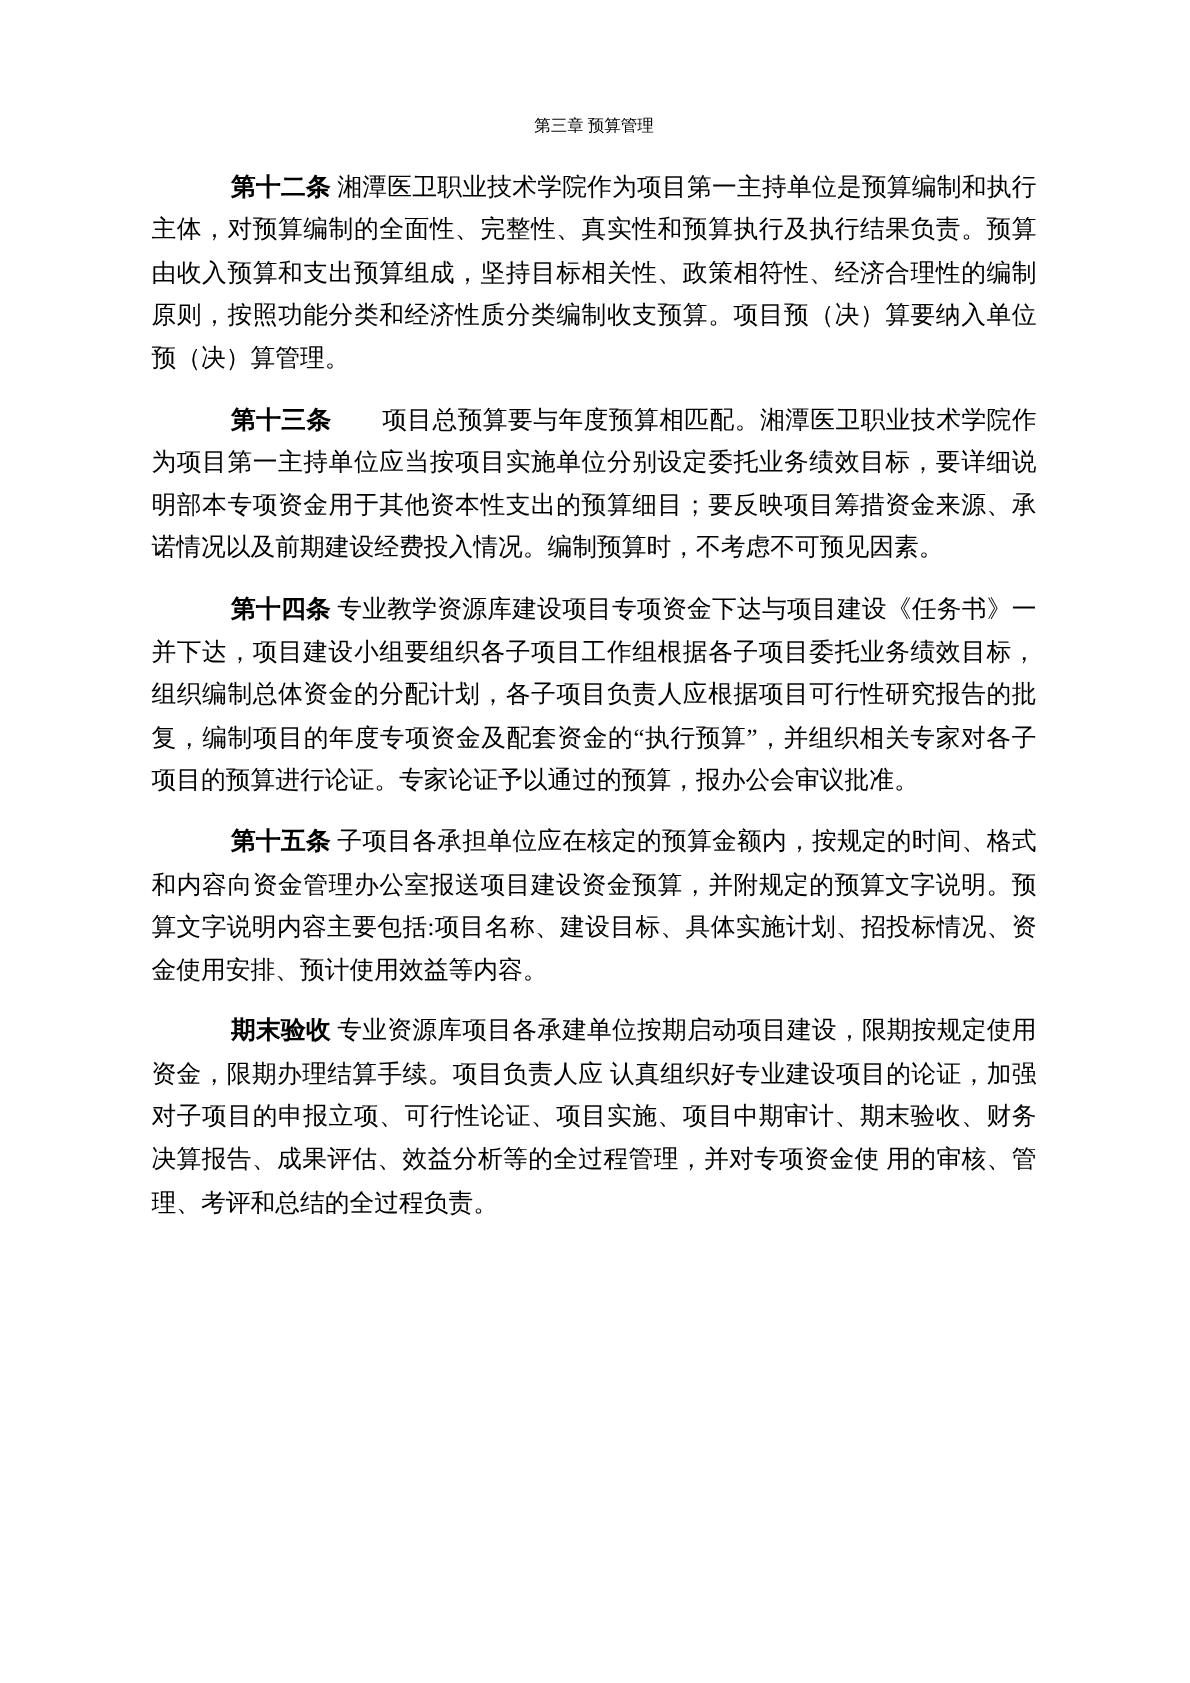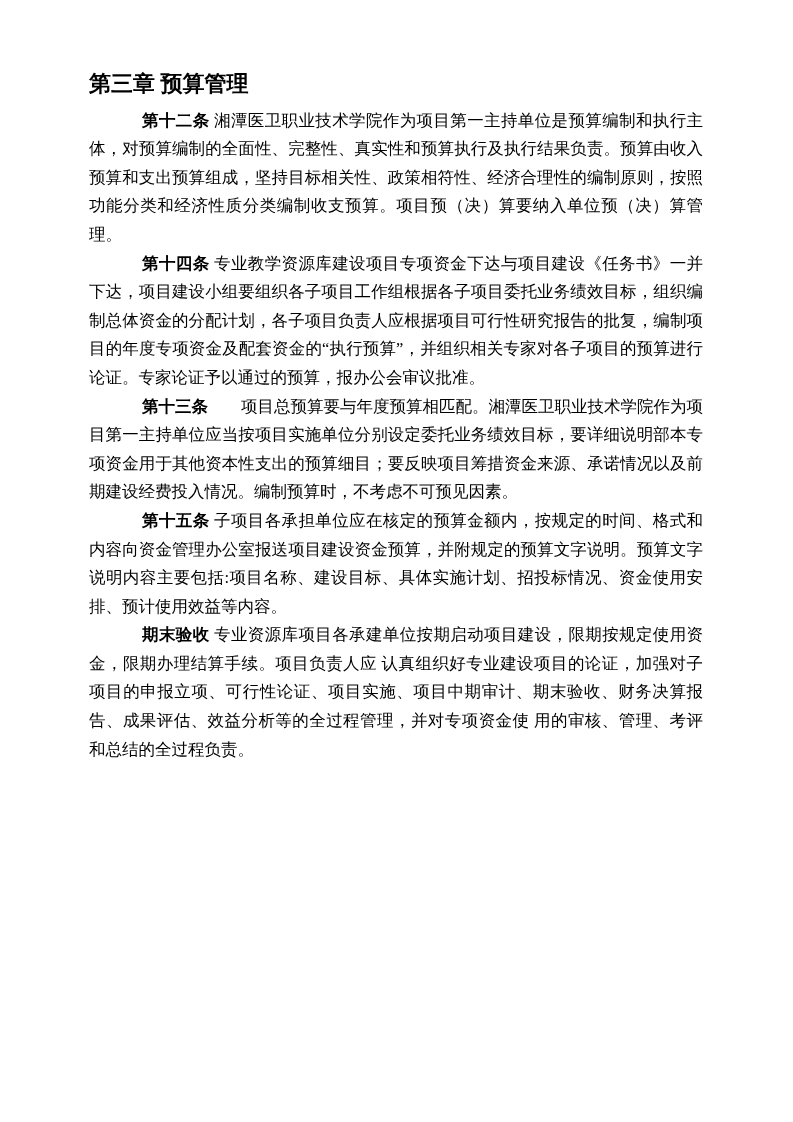--- a/index.html
+++ b/index.html
@@ -17,28 +17,28 @@
     padding: 70px 90px 0 89px;
     font-family: "Liberation Serif", "DejaVu Serif", serif;
     font-size: 16.5px;
     line-height: 28.6px;
     text-align: justify;
     overflow: hidden;
   }
   .doc-title {
     margin: 0 0 8px 0;
     padding: 0;
-    font-size: 22px;
+    font-size: 11px;
     line-height: 28.6px;
-    font-weight: 700;
-    text-align: left;
+    font-weight: 400;
+    text-align: center;
     text-indent: 0;
   }
   p.article {
-    margin: 0;
+    margin: 12px;
     padding: 0;
     text-indent: 53px;
   }
   p.article .num {
     font-weight: 700;
   }
   p.article .body {
     font-weight: 400;
     white-space: pre-wrap;
   }
@@ -48,25 +48,25 @@
 
 <div class="page">
 
   <h1 class="doc-title">第三章 预算管理</h1>
 
   <p class="article">
     <span class="num">第十二条</span><span class="body"> 湘潭医卫职业技术学院作为项目第一主持单位是预算编制和执行主体，对预算编制的全面性、完整性、真实性和预算执行及执行结果负责。预算由收入预算和支出预算组成，坚持目标相关性、政策相符性、经济合理性的编制原则，按照功能分类和经济性质分类编制收支预算。项目预（决）算要纳入单位预（决）算管理。</span>
   </p>
 
   <p class="article">
-    <span class="num">第十四条</span><span class="body"> 专业教学资源库建设项目专项资金下达与项目建设《任务书》一并下达，项目建设小组要组织各子项目工作组根据各子项目委托业务绩效目标，组织编制总体资金的分配计划，各子项目负责人应根据项目可行性研究报告的批复，编制项目的年度专项资金及配套资金的“执行预算”，并组织相关专家对各子项目的预算进行论证。专家论证予以通过的预算，报办公会审议批准。</span>
+    <span class="num">第十三条</span><span class="body">　　项目总预算要与年度预算相匹配。湘潭医卫职业技术学院作为项目第一主持单位应当按项目实施单位分别设定委托业务绩效目标，要详细说明部本专项资金用于其他资本性支出的预算细目；要反映项目筹措资金来源、承诺情况以及前期建设经费投入情况。编制预算时，不考虑不可预见因素。</span>
   </p>
 
   <p class="article">
-    <span class="num">第十三条</span><span class="body">　　项目总预算要与年度预算相匹配。湘潭医卫职业技术学院作为项目第一主持单位应当按项目实施单位分别设定委托业务绩效目标，要详细说明部本专项资金用于其他资本性支出的预算细目；要反映项目筹措资金来源、承诺情况以及前期建设经费投入情况。编制预算时，不考虑不可预见因素。</span>
+    <span class="num">第十四条</span><span class="body"> 专业教学资源库建设项目专项资金下达与项目建设《任务书》一并下达，项目建设小组要组织各子项目工作组根据各子项目委托业务绩效目标，组织编制总体资金的分配计划，各子项目负责人应根据项目可行性研究报告的批复，编制项目的年度专项资金及配套资金的“执行预算”，并组织相关专家对各子项目的预算进行论证。专家论证予以通过的预算，报办公会审议批准。</span>
   </p>
 
 
   <p class="article">
     <span class="num">第十五条</span><span class="body"> 子项目各承担单位应在核定的预算金额内，按规定的时间、格式和内容向资金管理办公室报送项目建设资金预算，并附规定的预算文字说明。预算文字说明内容主要包括:项目名称、建设目标、具体实施计划、招投标情况、资金使用安排、预计使用效益等内容。</span>
   </p>
 
   <p class="article">
     <span class="num">期末验收</span><span class="body"> 专业资源库项目各承建单位按期启动项目建设，限期按规定使用资金，限期办理结算手续。项目负责人应 认真组织好专业建设项目的论证，加强对子项目的申报立项、可行性论证、项目实施、项目中期审计、期末验收、财务决算报告、成果评估、效益分析等的全过程管理，并对专项资金使 用的审核、管理、考评和总结的全过程负责。</span>
   </p>

